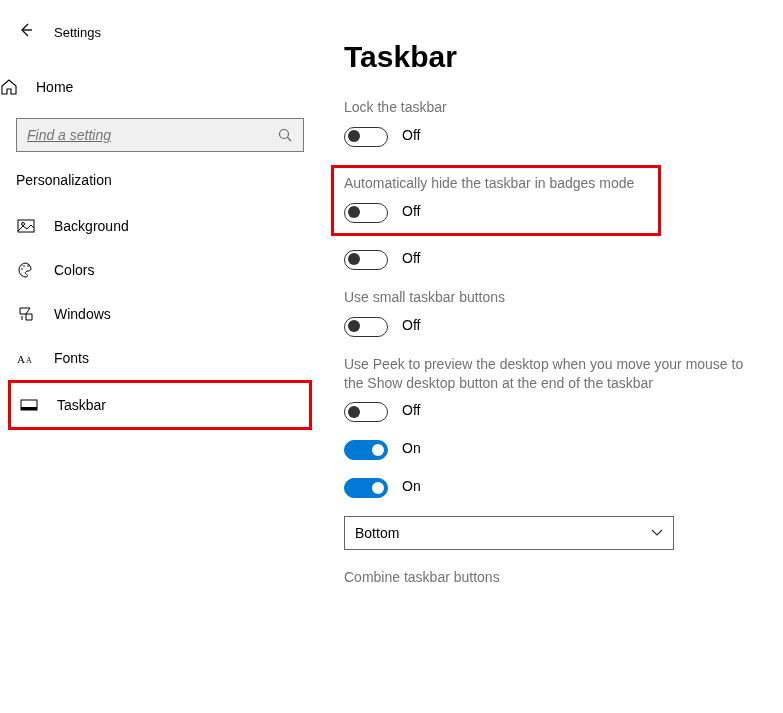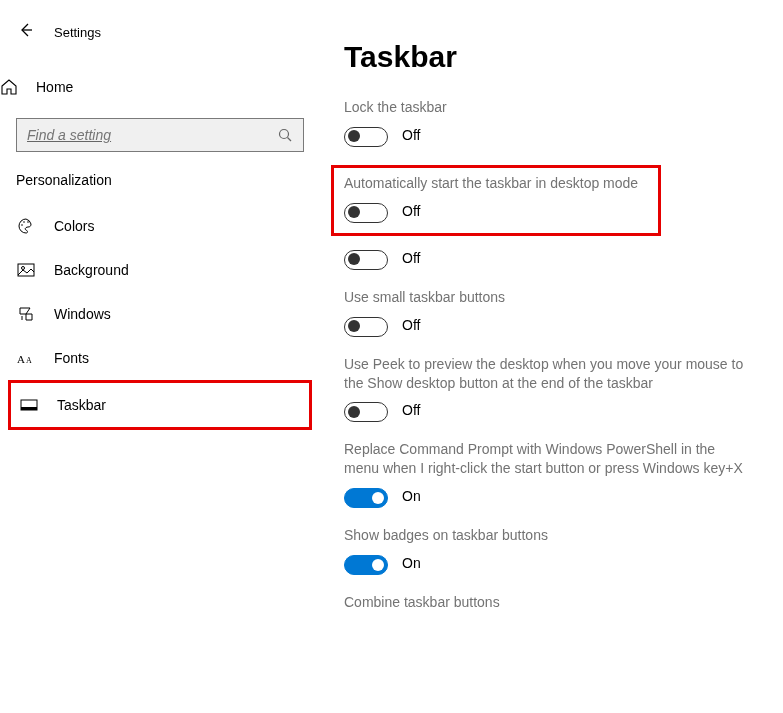--- a/index.html
+++ b/index.html
@@ -179,39 +179,39 @@
           <circle cx="7" cy="7" r="4.5" stroke="#666" stroke-width="1.2" fill="none"></circle>
           <line x1="10.5" y1="10.5" x2="14" y2="14" stroke="#666" stroke-width="1.2"></line>
         </svg>
     </span>
   </div>
 
   <div class="section-label">Personalization</div>
 
   <div class="nav-item">
     <span class="icon">
+      <svg width="18" height="14" viewBox="0 0 18 14">
+          <rect x="1" y="1" width="16" height="12" stroke="#000" fill="none"></rect>
+          <circle cx="6" cy="5" r="1.5" stroke="#000" fill="none"></circle>
+          <path d="M1 12 L6 7 L10 10 L14 6 L17 9" stroke="#000" fill="none"></path>
+        </svg>
+    </span>
+    <span class="label">Background</span>
+  </div>
+
+  <div class="nav-item">
+    <span class="icon">
       <svg width="18" height="18" viewBox="0 0 18 18">
           <path d="M9 2a7 7 0 1 0 0 14c2 0 2-2 0-3s0-3 2-3 3-1 3-3a7 7 0 0 0-5-5z" stroke="#000" fill="none"></path>
           <circle cx="5" cy="8" r="0.8" fill="#000"></circle>
           <circle cx="7" cy="5" r="0.8" fill="#000"></circle>
           <circle cx="11" cy="5" r="0.8" fill="#000"></circle>
         </svg>
     </span>
     <span class="label">Colors</span>
-  </div>
-
-  <div class="nav-item">
-    <span class="icon">
-      <svg width="18" height="14" viewBox="0 0 18 14">
-          <rect x="1" y="1" width="16" height="12" stroke="#000" fill="none"></rect>
-          <circle cx="6" cy="5" r="1.5" stroke="#000" fill="none"></circle>
-          <path d="M1 12 L6 7 L10 10 L14 6 L17 9" stroke="#000" fill="none"></path>
-        </svg>
-    </span>
-    <span class="label">Background</span>
   </div>
 
 
   <div class="nav-item">
     <span class="icon">
       <svg width="18" height="18" viewBox="0 0 18 18">
           <path d="M3 3 L13 3 L9 9 L3 9 Z M9 9 L15 9 L15 15 L9 15 Z" stroke="#000" fill="none"></path>
           <line x1="5" y1="11" x2="5" y2="15" stroke="#000"></line>
         </svg>
     </span>
@@ -249,21 +249,21 @@
     <div class="setting-label">Lock the taskbar</div>
     <div class="toggle-row">
       <div class="toggle">
           <div class="knob"></div>
         </div>
       <span class="toggle-state">Off</span>
     </div>
   </div>
 
   <div class="highlight-block">
-    <div class="setting-label">Automatically start the taskbar in desktop mode</div>
+    <div class="setting-label">Automatically hide the taskbar in badges mode</div>
     <div class="toggle-row">
       <div class="toggle">
           <div class="knob"></div>
         </div>
       <span class="toggle-state">Off</span>
     </div>
   </div>
 
   <div class="setting-group">
     <div class="toggle-row">
@@ -288,39 +288,43 @@
     <div class="setting-label" style="max-width:400px">Use Peek to preview the desktop when you move your mouse to the Show desktop button at the end of the taskbar</div>
     <div class="toggle-row">
       <div class="toggle">
           <div class="knob"></div>
         </div>
       <span class="toggle-state">Off</span>
     </div>
   </div>
 
   <div class="setting-group">
-    <div class="setting-label" style="max-width:400px">Replace Command Prompt with Windows PowerShell in the menu when I right-click the start button or press Windows key+X</div>
     <div class="toggle-row">
       <div class="toggle on">
           <div class="knob"></div>
         </div>
       <span class="toggle-state">On</span>
     </div>
   </div>
 
   <div class="setting-group">
-    <div class="setting-label">Show badges on taskbar buttons</div>
     <div class="toggle-row">
       <div class="toggle on">
           <div class="knob"></div>
         </div>
       <span class="toggle-state">On</span>
     </div>
   </div>
 
   <div class="setting-group">
+    <div class="dropdown">
+      <span>Bottom</span>
+      <svg width="12" height="8" viewBox="0 0 12 8">
+          <path d="M1 1 L6 6 L11 1" stroke="#333" stroke-width="1.2" fill="none"></path>
+        </svg>
+    </div>
   </div>
 
   <div class="setting-group">
     <div class="setting-label">Combine taskbar buttons</div>
 
   </div>
 </div>
 
 </body></html>

